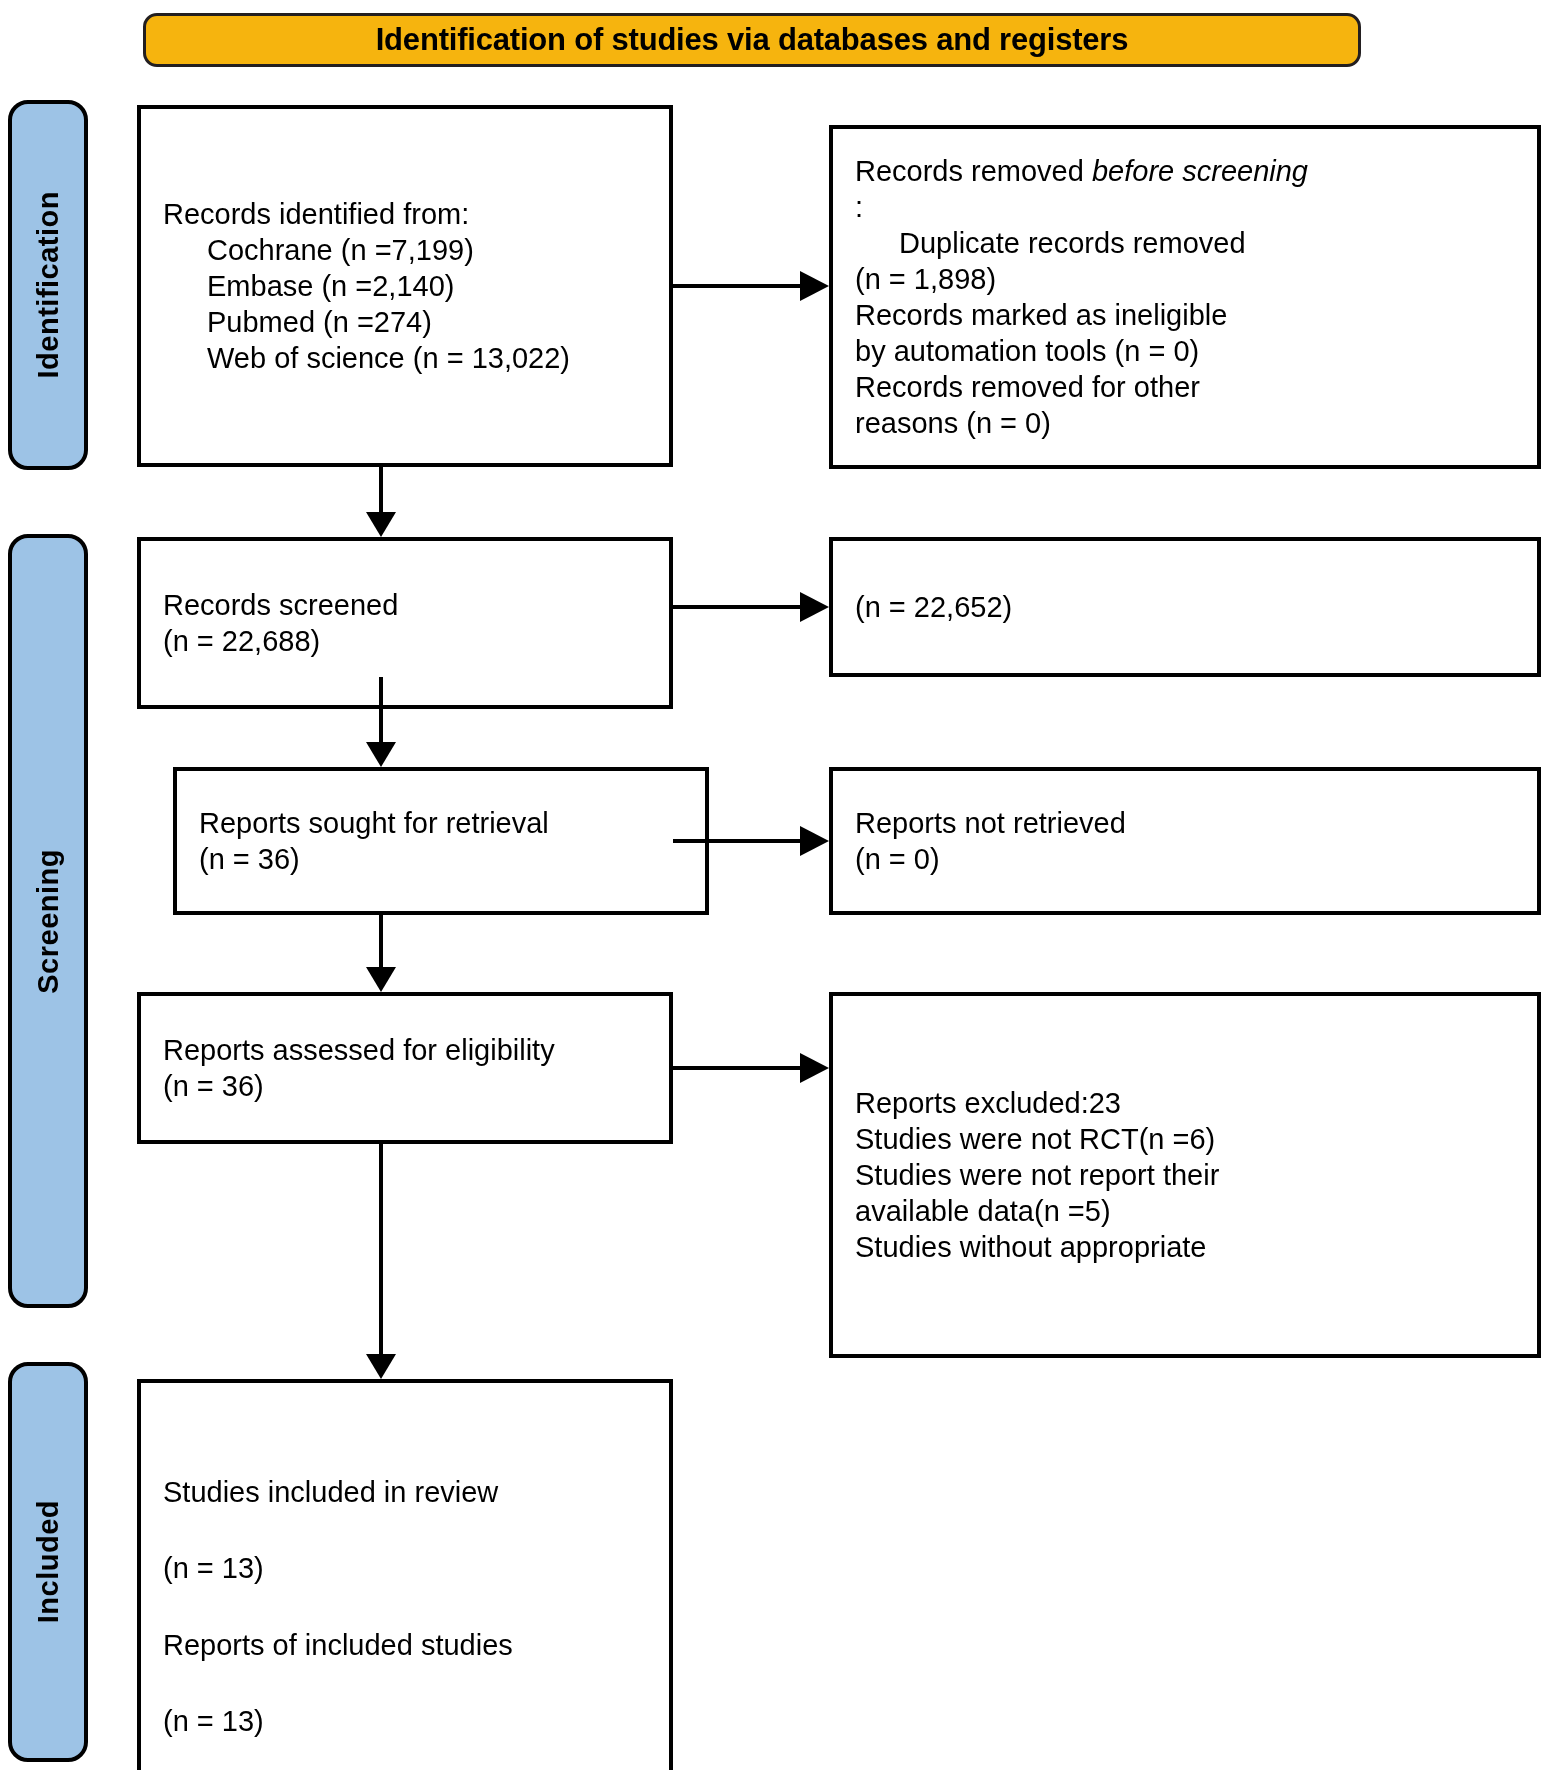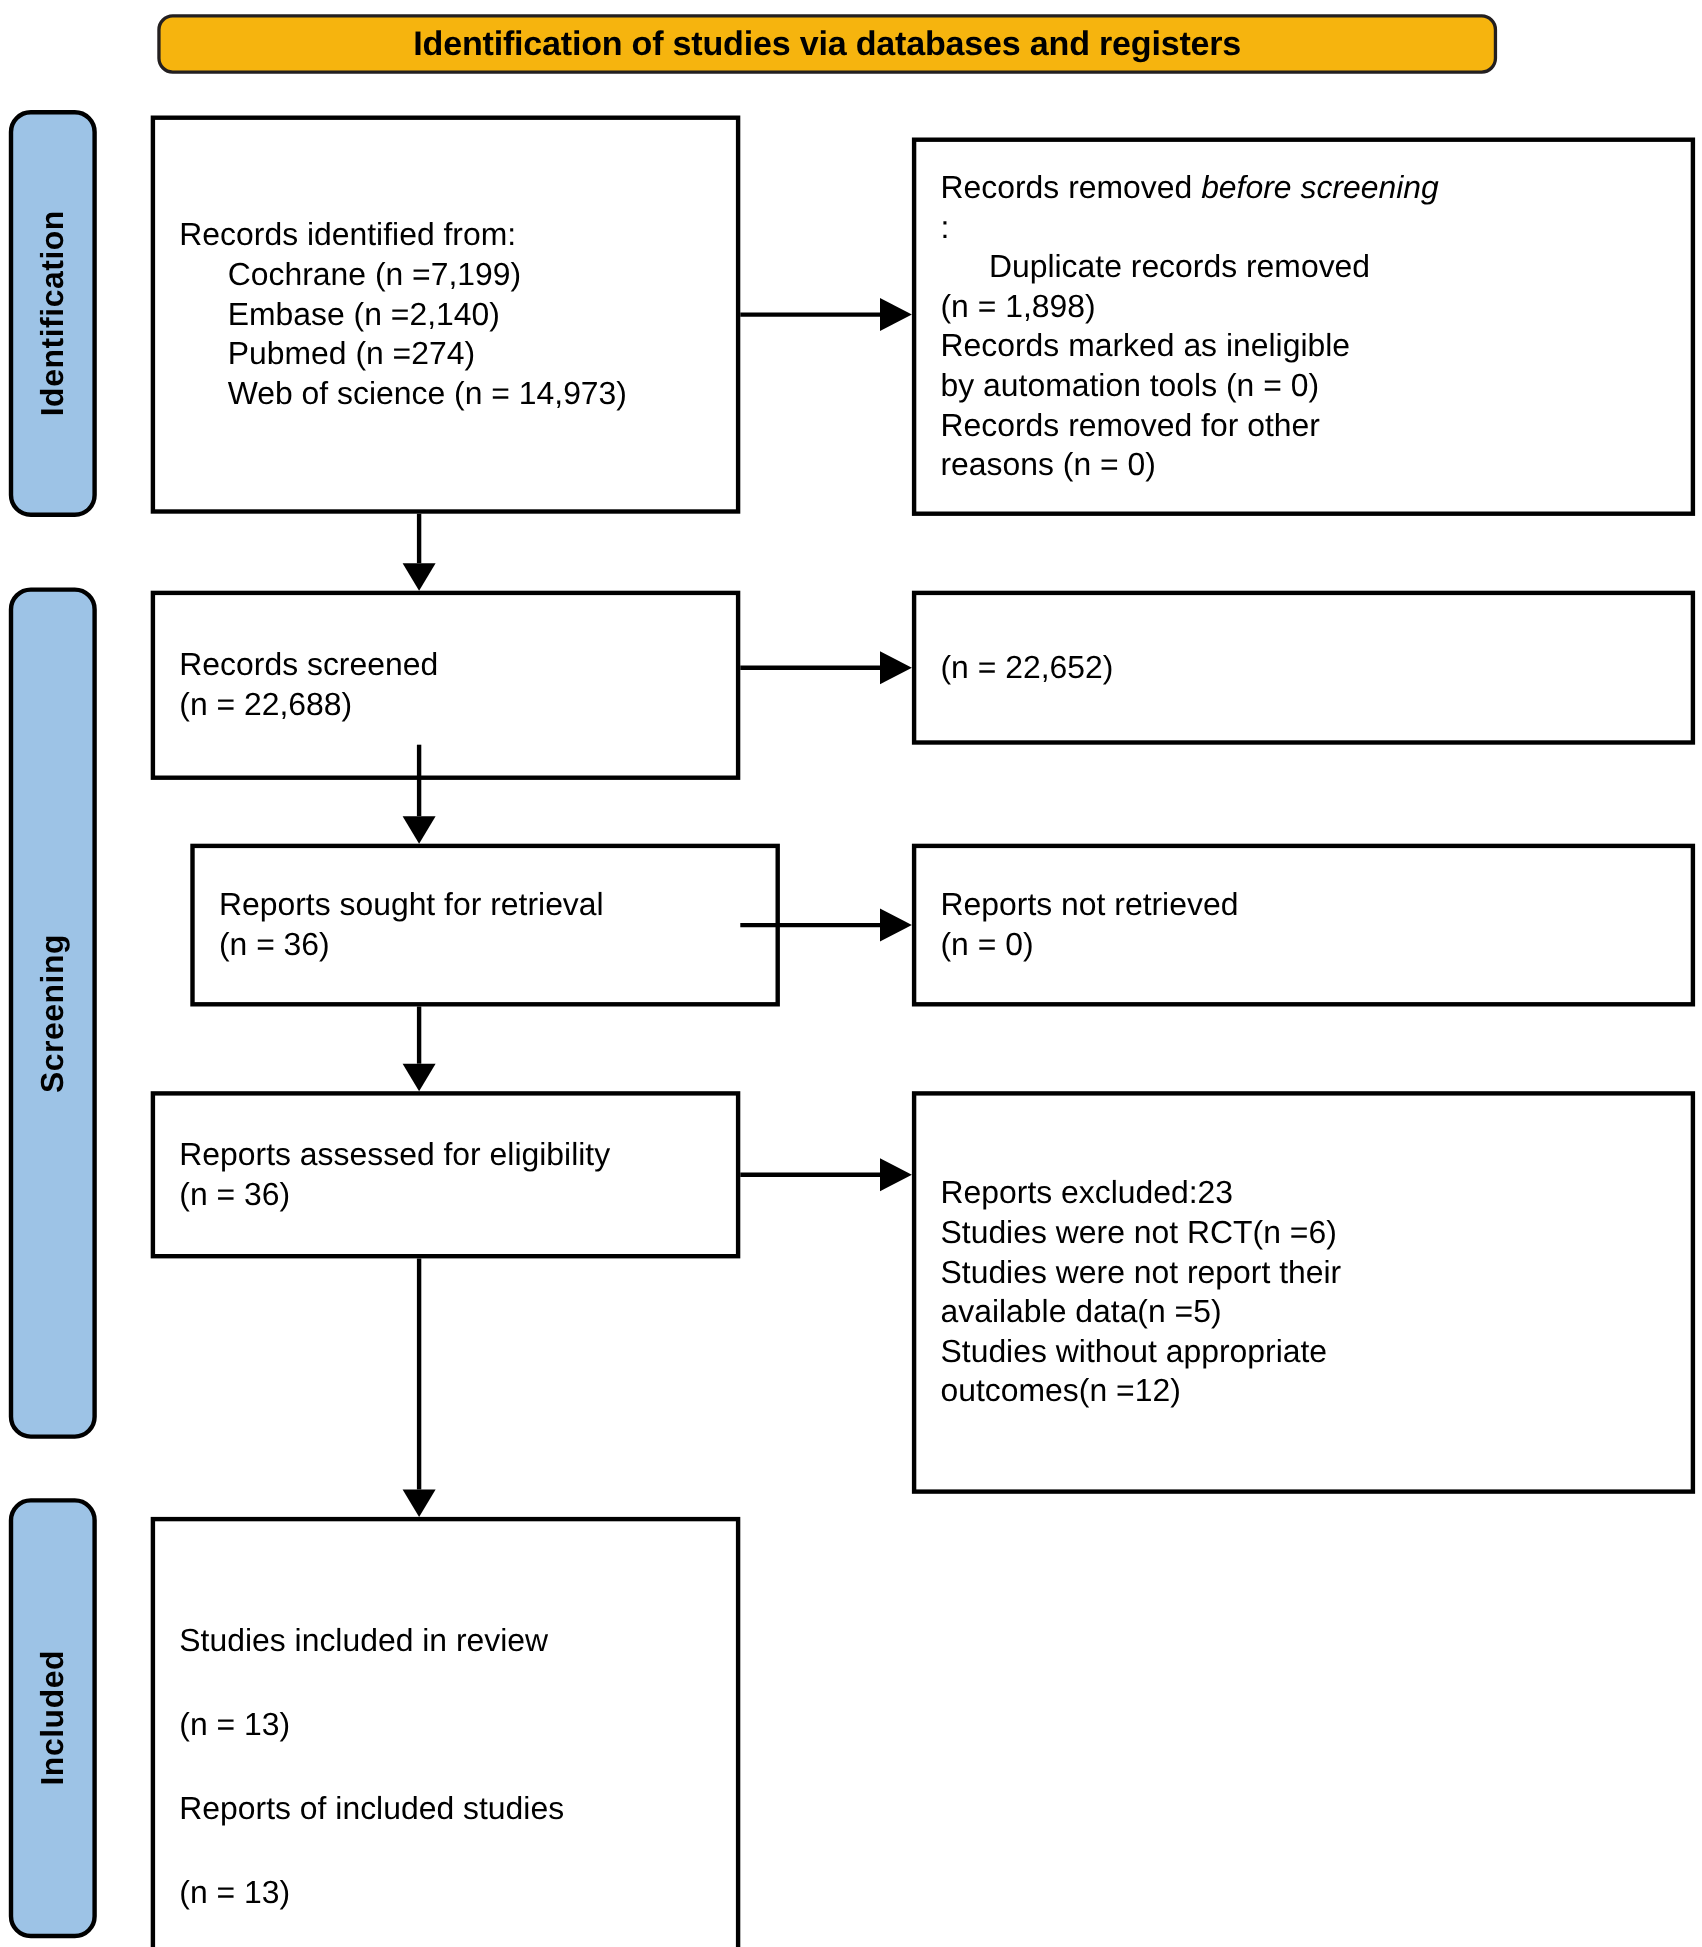--- a/index.html
+++ b/index.html
@@ -126,21 +126,21 @@
   </div>
   <div class="stage-tab" id="stage-included">
     <span class="stage-tab-label">Included</span>
   </div>
 
   <div class="flow-box" id="box-identified">
     <div class="flow-line">Records identified from:</div>
     <div class="flow-line indent">Cochrane (n =7,199)</div>
     <div class="flow-line indent">Embase (n =2,140)</div>
     <div class="flow-line indent">Pubmed (n =274)</div>
-    <div class="flow-line indent">Web of science (n = 14,973)</div>
+    <div class="flow-line indent">Web of science (n = 13,022)</div>
   </div>
 
   <div class="flow-box" id="box-removed">
     <div class="flow-line"><span>Records removed </span><span class="ital">before screening</span></div>
     <div class="flow-line">:</div>
     <div class="flow-line indent">Duplicate records removed</div>
     <div class="flow-line">(n = 1,898)</div>
     <div class="flow-line">Records marked as ineligible</div>
     <div class="flow-line">by automation tools (n = 0)</div>
     <div class="flow-line">Records removed for other</div>
@@ -167,21 +167,20 @@
   <div class="flow-box" id="box-assessed">
     <div class="flow-line">Reports assessed for eligibility</div>
     <div class="flow-line">(n = 36)</div>
   </div>
   <div class="flow-box" id="box-reports-excl">
     <div class="flow-line">Reports excluded:23</div>
     <div class="flow-line">Studies were not RCT(n =6)</div>
     <div class="flow-line">Studies were not report their</div>
     <div class="flow-line">available data(n =5)</div>
     <div class="flow-line">Studies without appropriate</div>
-    <div class="flow-line">outcomes(n =12)</div>
   </div>
 
   <div class="flow-box" id="box-included">
     <div class="flow-line">Studies included in review</div>
     <div class="flow-line">(n = 13)</div>
     <div class="flow-line">Reports of included studies</div>
     <div class="flow-line">(n = 13)</div>
   </div>
 
   <svg class="conn" style="left:0; top:0;" width="1547" height="1770">

